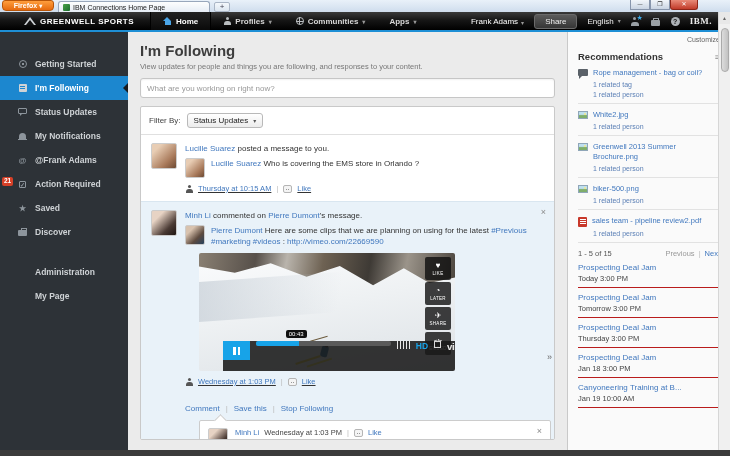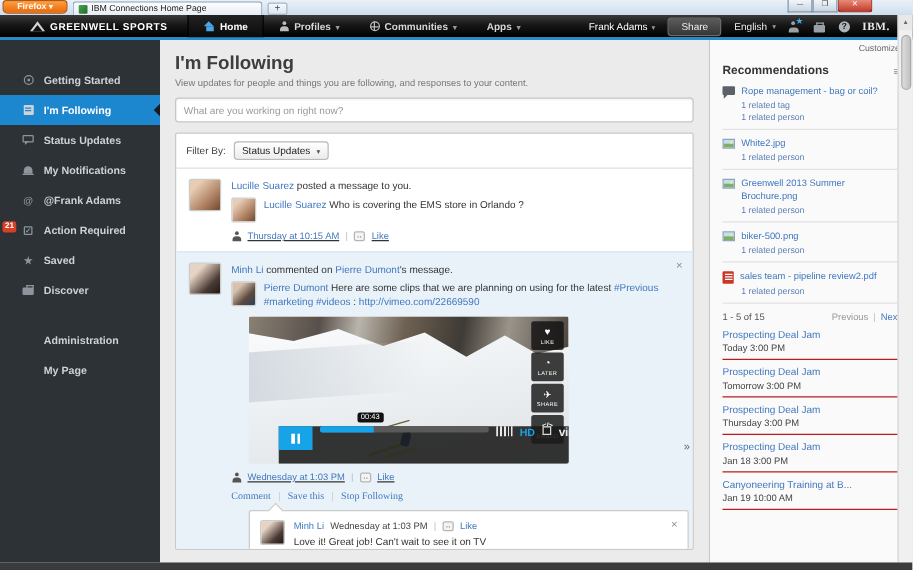--- a/index.html
+++ b/index.html
@@ -157,21 +157,21 @@
   .vplay i { width:2.5px; height:8px; background:#fff; }
   .vprogress { position:relative; flex:1; height:5px; background:#5a5a5a; border-radius:2px; }
   .vfill { position:absolute; left:0; top:0; height:5px; width:32%; background:#17a3e8; border-radius:2px 0 0 2px; }
   .vtime { position:absolute; left:22%; top:-11px; background:#111; color:#fff; font-size:6px; padding:1px 3px; border-radius:2px; }
   .vvol { width:13px; height:8px; flex:none;
     background:repeating-linear-gradient(90deg,#e8e8e8 0 1.5px, transparent 1.5px 3px); }
   .vhd { color:#17a3e8; font-weight:bold; font-size:8.5px; flex:none; }
   .vfs { width:7px; height:7px; border:1.5px solid #d9d9d9; flex:none; }
   .vimeo { color:#ececec; font-weight:bold; font-size:9.5px; letter-spacing:-0.3px; flex:none; }
 
-  .action-links { display:flex; gap:6px; margin-top:6px; font-size:8px; align-items:center;font-family:Liberation Serif, serif; }
+  .action-links { display:flex; gap:6px; margin-top:18px; font-size:8px; align-items:center; }
   .comment-card { position:relative; margin:7px 0 0 14px; width:352px; background:#fff; border:1px solid #ccc; border-radius:2px;
     padding:7px 8px; display:flex; gap:7px; }
   .comment-card::before { content:""; position:absolute; top:-5px; left:16px; width:8px; height:8px; background:#fff;
     border-left:1px solid #ccc; border-top:1px solid #ccc; transform:rotate(45deg); }
   .comment-head { display:flex; align-items:center; gap:5px; font-size:7.5px; color:#444; }
   .comment-text { font-size:8px; color:#333; margin-top:4px; }
   .collapse { position:absolute; right:2px; top:150px; color:#666; font-size:9px; }
   .collapse::after { content:"»"; }
 
   

